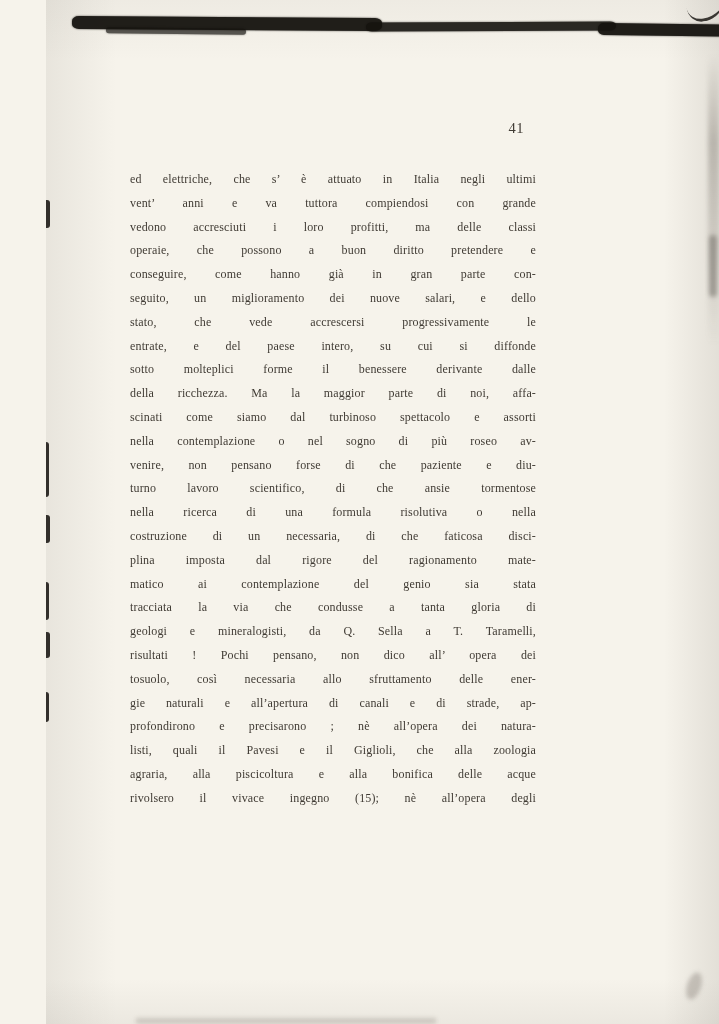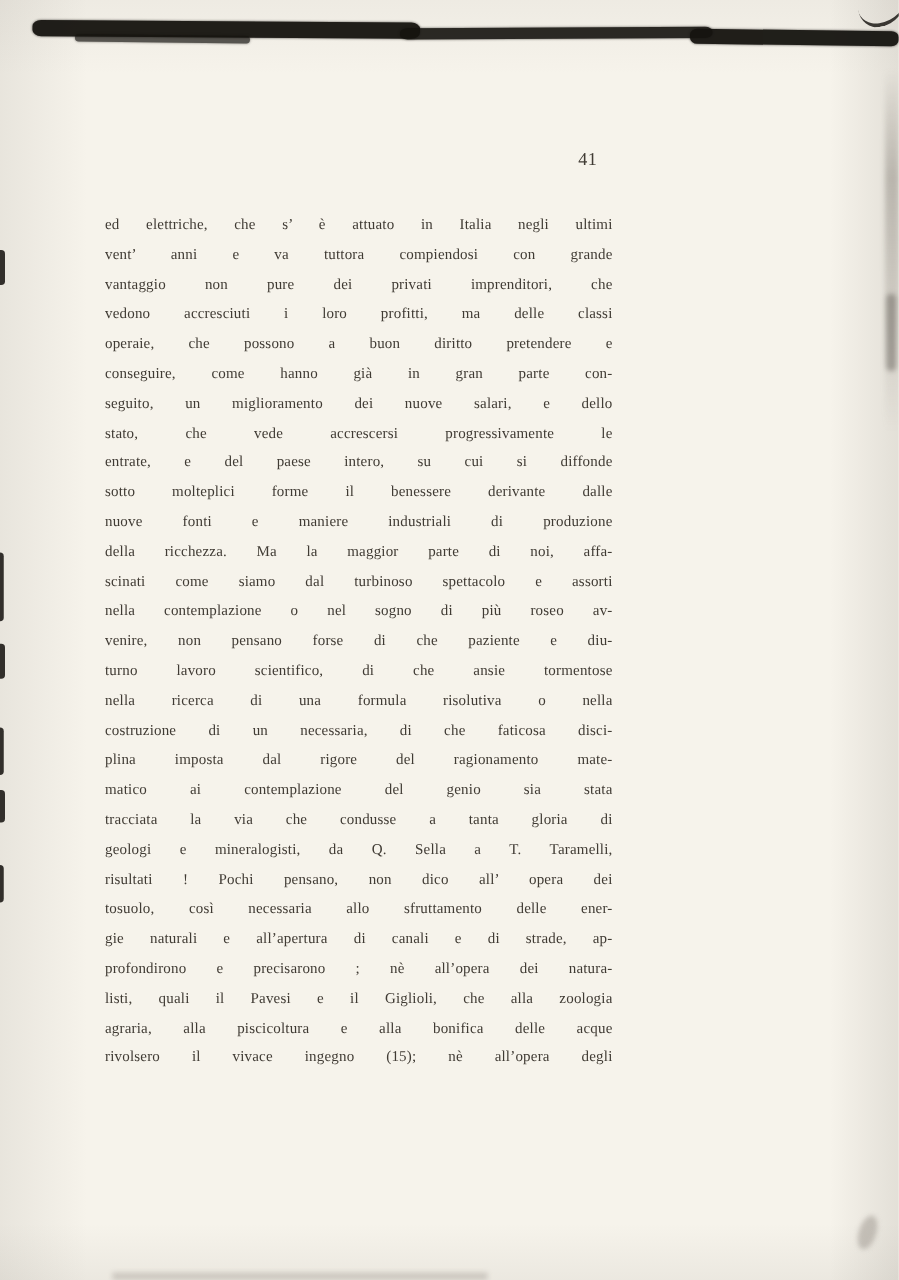--- a/index.html
+++ b/index.html
@@ -13,20 +13,21 @@
   }
 
   .scan-page {
     position: absolute;
     inset: 0;
     background:
       linear-gradient(90deg, rgba(110,104,96,.10) 0px, rgba(110,104,96,0) 70px),
       linear-gradient(270deg, rgba(110,104,96,.14) 0px, rgba(110,104,96,0) 55px),
       linear-gradient(0deg, rgba(110,104,96,.08) 0px, rgba(110,104,96,0) 45px),
       linear-gradient(180deg, rgba(110,104,96,.06) 0px, rgba(110,104,96,0) 60px);
+    margin-left: 46px;
   }
 
   
   .band-seg {
     position: absolute;
     background: #15130f;
     box-shadow: 0 0 2px rgba(20,18,14,.8);
   }
   .band-a { left: 26px;  top: 17px; width: 310px; height: 13px; border-radius: 7px / 5px; transform: rotate(0.4deg);  opacity: .95; }
   .band-b { left: 320px; top: 22px; width: 250px; height: 9px;  border-radius: 6px / 4px; transform: rotate(-0.3deg); opacity: .9; }
@@ -129,29 +130,27 @@
   <div class="smudge s-right-streak"></div>
   <div class="smudge s-right-blob"></div>
   <div class="smudge s-bottom-right"></div>
   <div class="smudge s-bottom-edge"></div>
 
   <div class="page-number">41</div>
 
   <div class="text-block">
     <div class="text-line">ed elettriche, che s’ è attuato in Italia negli ultimi</div>
     <div class="text-line">vent’ anni e va tuttora compiendosi con grande</div>
-    <div class="text-line">vantaggio non pure dei privati imprenditori, che</div>
     <div class="text-line">vedono accresciuti i loro profitti, ma delle classi</div>
     <div class="text-line">operaie, che possono a buon diritto pretendere e</div>
     <div class="text-line">conseguire, come hanno già in gran parte con-</div>
     <div class="text-line">seguito, un miglioramento dei nuove salari, e dello</div>
     <div class="text-line">stato, che vede accrescersi progressivamente le</div>
     <div class="text-line">entrate, e del paese intero, su cui si diffonde</div>
     <div class="text-line">sotto molteplici forme il benessere derivante dalle</div>
-    <div class="text-line">nuove fonti e maniere industriali di produzione</div>
     <div class="text-line">della ricchezza. Ma la maggior parte di noi, affa-</div>
     <div class="text-line">scinati come siamo dal turbinoso spettacolo e assorti</div>
     <div class="text-line">nella contemplazione o nel sogno di più roseo av-</div>
     <div class="text-line">venire, non pensano forse di che paziente e diu-</div>
     <div class="text-line">turno lavoro scientifico, di che ansie tormentose</div>
     <div class="text-line">nella ricerca di una formula risolutiva o nella</div>
     <div class="text-line">costruzione di un necessaria, di che faticosa disci-</div>
     <div class="text-line">plina imposta dal rigore del ragionamento mate-</div>
     <div class="text-line">matico ai contemplazione del genio sia stata</div>
     <div class="text-line">tracciata la via che condusse a tanta gloria di</div>

